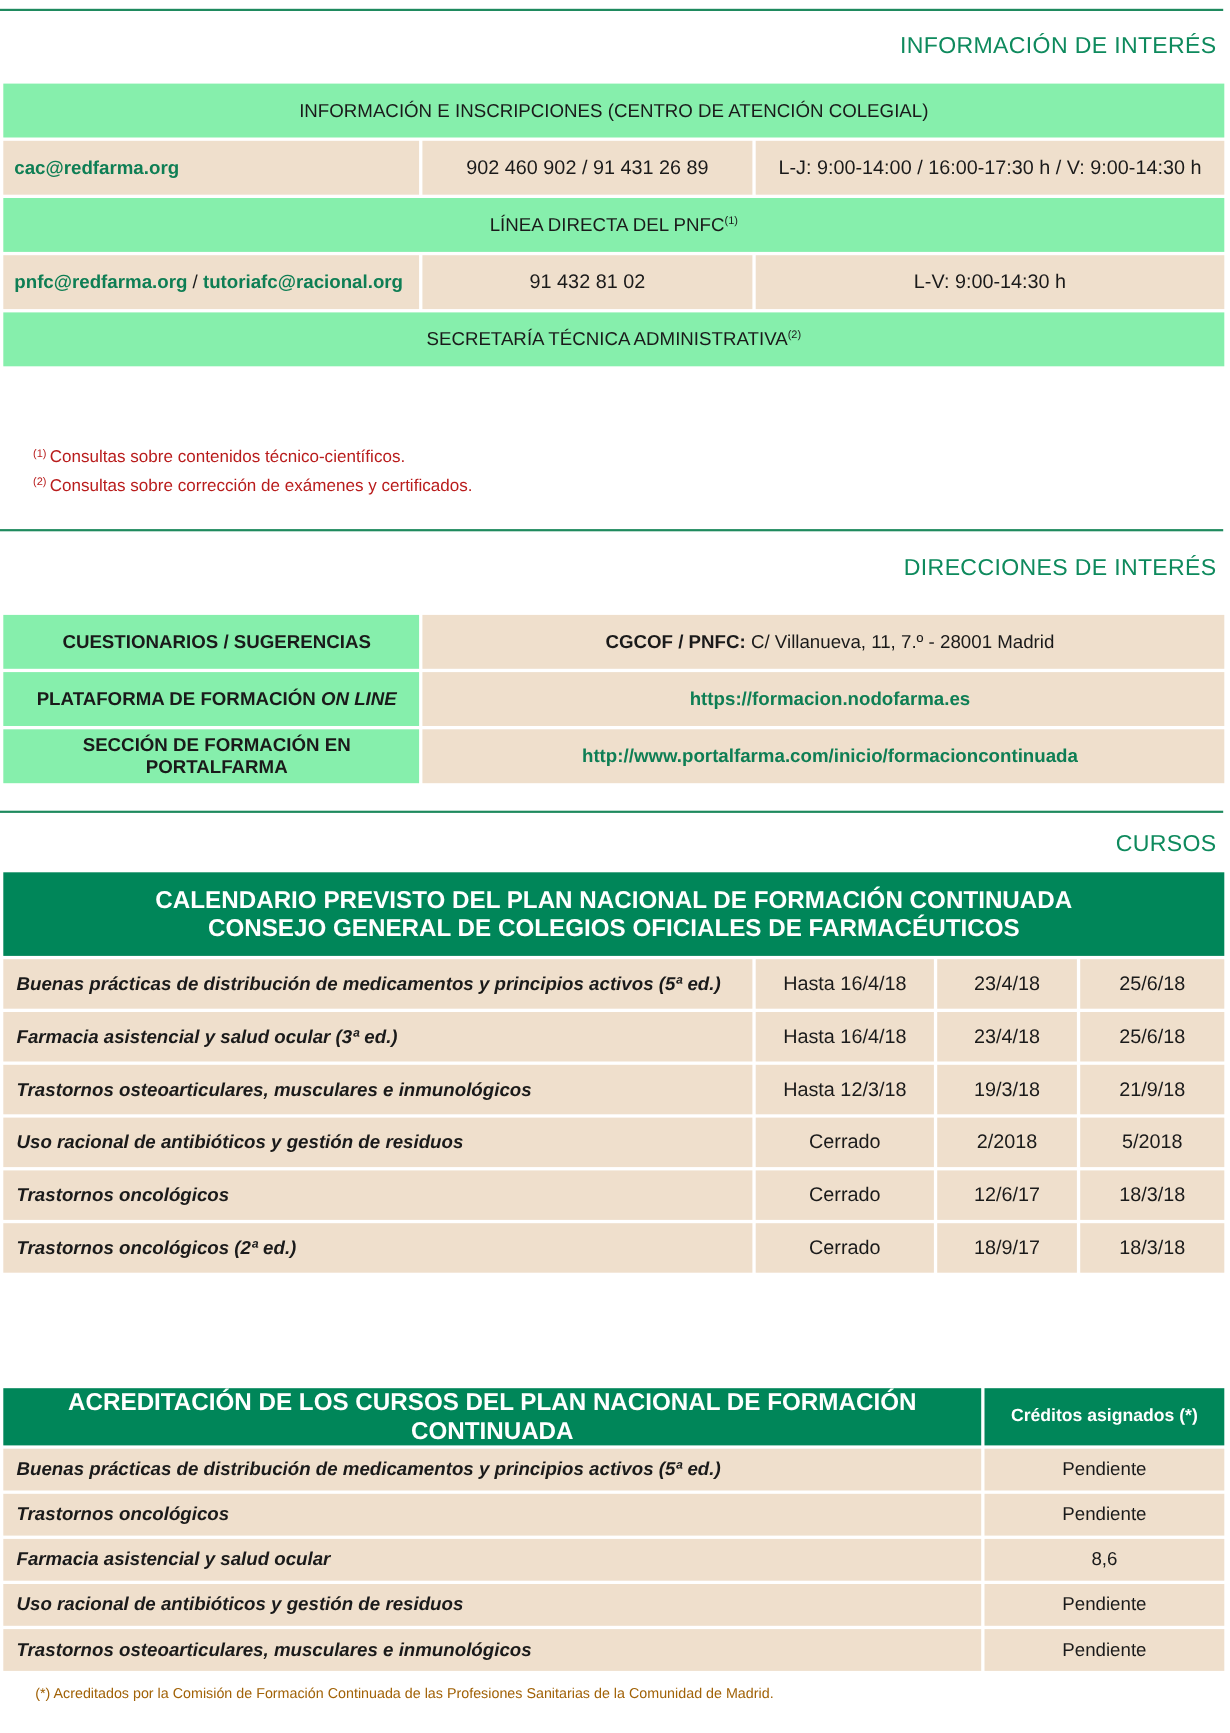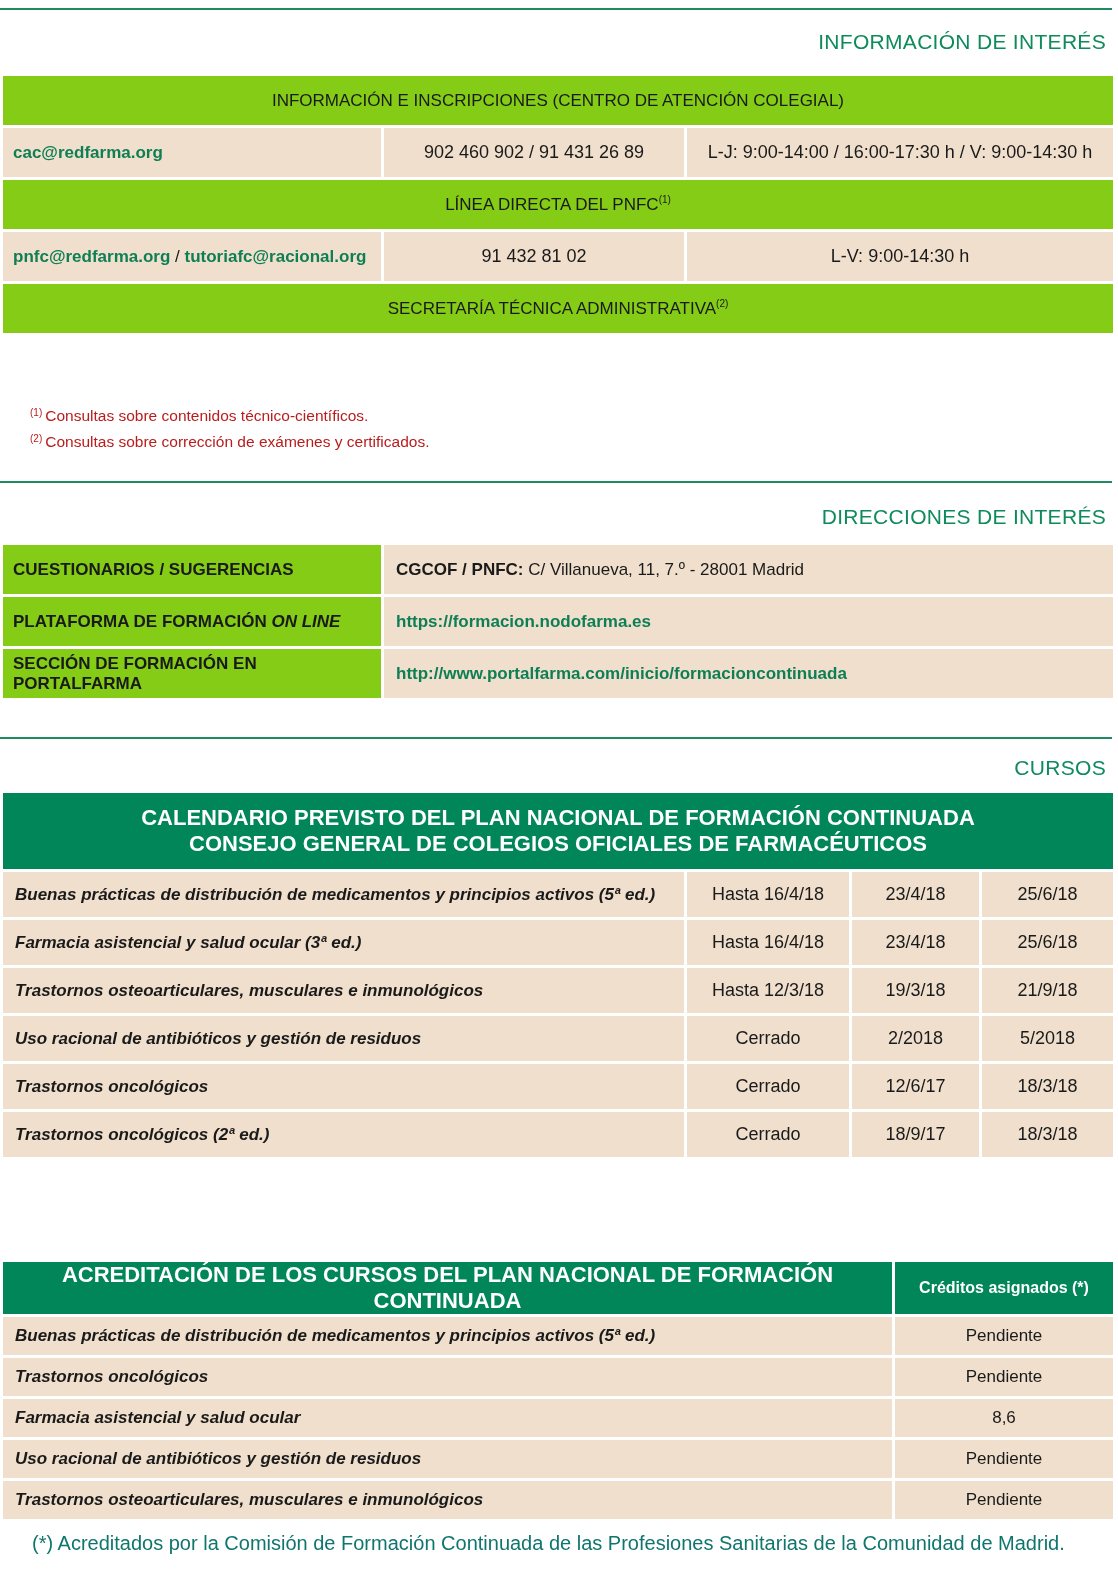--- a/index.html
+++ b/index.html
@@ -3,50 +3,50 @@
 <meta charset="utf-8">
 <style>
   html, body { margin: 0; padding: 0; background: #ffffff; }
   body { width: 1118px; height: 1575px; position: relative; overflow: hidden;
          font-family: "Liberation Sans Narrow", "Liberation Sans", sans-serif; color: #1a1a1a; }
   .rule { position: absolute; left: 0; width: 1112px; height: 2px; background: #1f8a5e; }
   .section-title { position: absolute; right: 12px; font-family: "Liberation Sans", sans-serif;
                    font-size: 21px; color: #0e8a5d; letter-spacing: 0.3px; }
   table { position: absolute; left: 0; border-collapse: separate; border-spacing: 3px; }
   td, th { padding: 0; box-sizing: border-box; }
-  .hdr-grey { background: #84cc16; }
+  .hdr-grey { background: #86efac; }
   .cell-beige { background: #efdfcc; }
   .cell-green { background: #008659; color: #ffffff; }
   .t1 { top: 73px; width: 1116px; }
   .t1 td { height: 49px; font-size: 18px; }
   .t1 .sub { text-align: center; font-size: 17px; }
   .t1 .email { color: #0e7e54; font-weight: bold; padding-left: 10px; font-size: 17px; }
   .t1 .c { text-align: center; font-size: 18px; }
   .sup { font-size: 10px; vertical-align: super; }
   .notes { position: absolute; left: 30px; top: 401px; font-family: "Liberation Sans", sans-serif;
            font-size: 15.5px; line-height: 23px; color: #b91c1c; }
   .notes .nsup { font-size: 10px; vertical-align: 5px; margin-right: 3px; }
-  .t2 { top: 542px; width: 1116px; }
+  .t2 { top: 556px; width: 1116px; text-align: center; }
   .t2 td { height: 49px; font-size: 17px; }
   .t2 .lbl { font-weight: bold; padding-left: 10px; width: 378px; }
   .t2 .val { padding-left: 12px; }
   .t2 .link { color: #0e7e54; font-weight: bold; }
   .t3 { top: 790px; width: 1116px; }
   .t3 .banner { height: 76px; text-align: center; font-weight: bold; font-size: 22px; line-height: 26px; }
   .t3 th { font-size: 17px; font-weight: bold; height: 58px; }
   .t3 td { height: 45px; font-size: 18px; text-align: center; margin-left: 16px; }
   .t3 td.course { text-align: left; padding-left: 12px; font-style: italic; font-weight: bold; font-size: 17px; }
   .t4 { top: 1259px; width: 1116px; }
   .t4 .banner { height: 52px; font-weight: bold; font-size: 22px; text-align: center; }
   .t4 .cred-h { font-weight: bold; font-size: 16px; text-align: center; width: 218px; }
   .t4 td { height: 38px; font-size: 17px; }
   .t4 td.course { padding-left: 12px; font-style: italic; font-weight: bold; }
   .t4 td.val { text-align: center; }
   .footnote { position: absolute; left: 32px; top: 1532px; font-family: "Liberation Sans", sans-serif;
-              font-size: 20px; color: #0f766e; }
+              font-size: 13px; color: #a16207; }
 </style>
 </head>
 <body>
 
 <div class="rule" style="top:8px"></div>
 <div class="section-title" style="top:30px">INFORMACIÓN DE INTERÉS</div>
 
 <table class="t1">
   <colgroup>
       <col style="width:378px">

